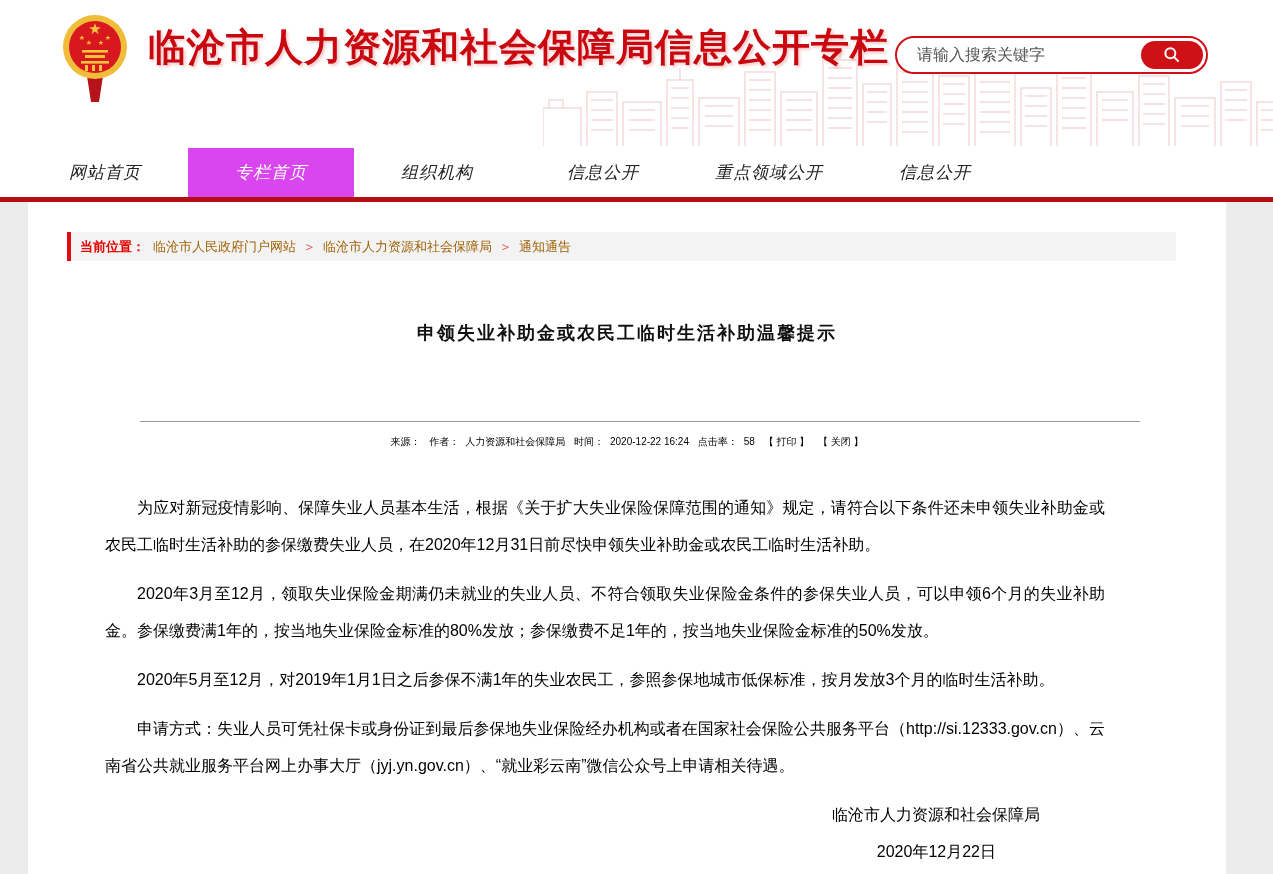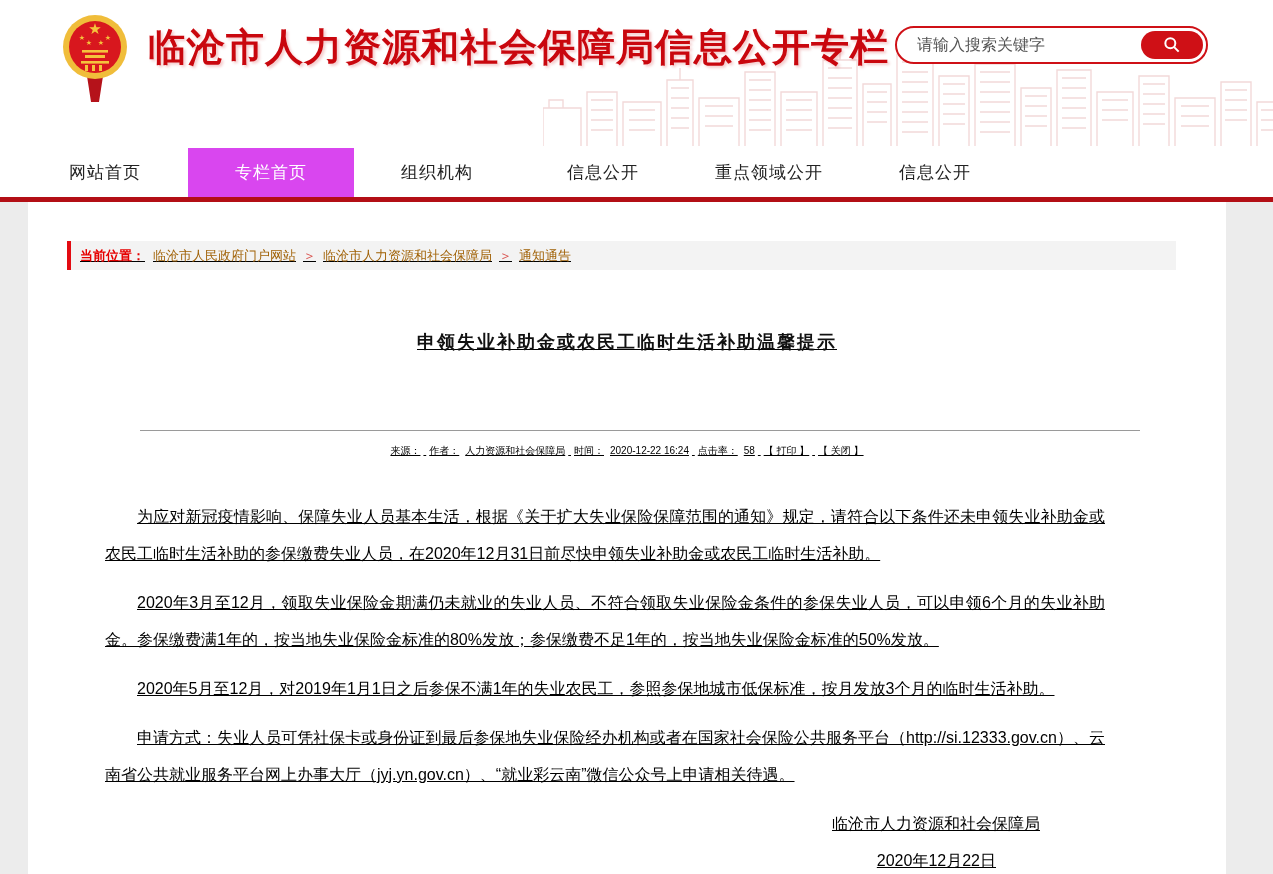--- a/index.html
+++ b/index.html
@@ -17,51 +17,51 @@
   .skyline { position:absolute; right:0; bottom:2px; width:730px; height:100px; pointer-events:none; }
   .logo { position:absolute; left:62px; top:10px; width:66px; height:94px; }
   .site-title {
     position:absolute; left:148px; top:22px; margin:0;
     font-size:38px; font-weight:bold; letter-spacing:1px;
     color:#c9070e;
     text-shadow:2px 2px 3px rgba(201,7,14,0.22);
     white-space:nowrap;
   }
   .searchbox {
-    position:absolute; left:895px; top:26px; width:313px; height:38px;
+    position:absolute; left:895px; top:36px; width:313px; height:38px;
     background:#fff; border:2px solid #cf1016; border-radius:20px;
   }
   .search-input {
     position:absolute; left:18px; top:2px; width:215px; height:30px;
     border:none; outline:none; background:transparent;
     font-size:16px; color:#333; font-family:"Liberation Sans",sans-serif;
   }
   .search-input::placeholder { color:#555; }
   .search-btn {
     position:absolute; right:3px; top:3px; width:62px; height:28px;
     background:#cf1016; border:none; border-radius:14px; cursor:pointer;
     display:flex; align-items:center; justify-content:center; padding:0;
   }
 
   
-  .mainnav { height:49px; background:#fff; }
+  .mainnav { height:49px; background:#fff;font-style:italic; }
   .mainnav ul { list-style:none; margin:0; padding:0 0 0 22px; display:flex; height:100%; }
   .mainnav li {
     width:166px; height:100%;
     display:flex; align-items:center; justify-content:center;
     font-size:17px; color:#222; cursor:pointer; letter-spacing:1px;
   }
   .mainnav li.active { background:#d946ef; color:#fff; }
   .red-bar { height:5px; background:#b30f15; }
 
   
   .content-wrap { background:#ececec; height:672px; }
   .container {
     background:#fff; margin:0 47px 0 28px; height:672px;
-    padding-top:39px; overflow:hidden;text-decoration:underline;
+    padding-top:30px; overflow:hidden;
   }
   .breadcrumb {
     margin:0 50px 0 39px; height:29px; background:#f3f3f3;
     border-left:4px solid #e30b12;
     display:flex; align-items:center; padding-left:9px;
     font-size:13px; color:#333;
   }
   .bc-label { color:#e60000; font-weight:bold; margin-right:8px; }
   .bc-link { color:#a16207; text-decoration:none; cursor:pointer; }
   .bc-sep { color:#d9534f; margin:0 7px; }

